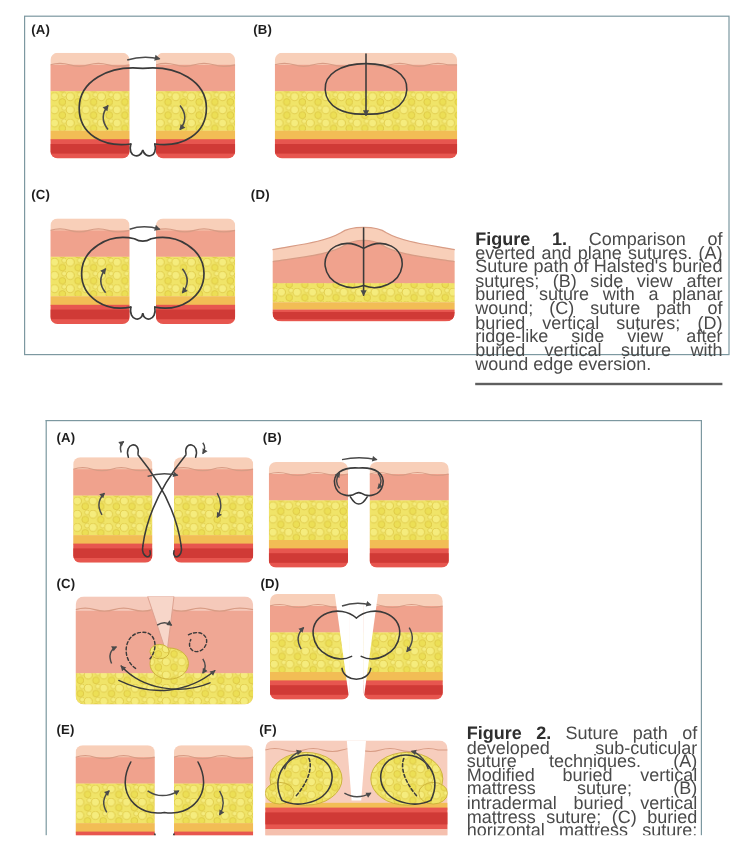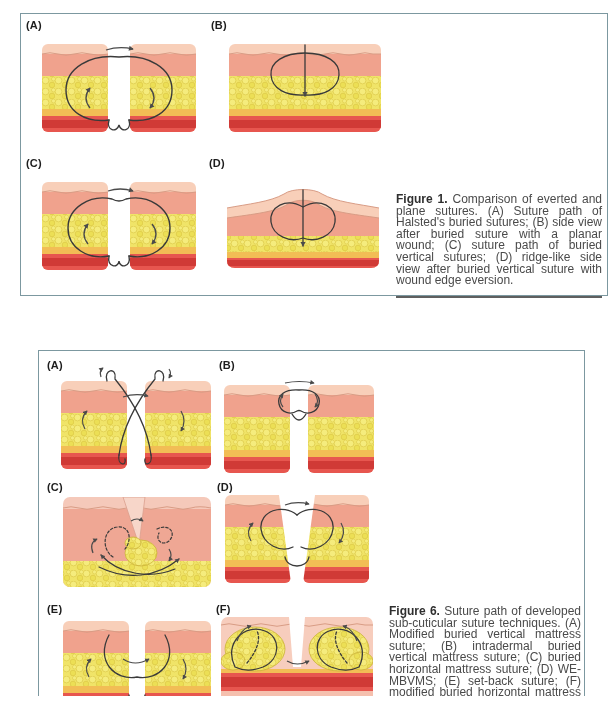--- a/index.html
+++ b/index.html
@@ -14,21 +14,21 @@
     border:1px solid #7c98a0;
   }
   #fig1{left:20px;top:13px;width:586px;height:281px;}
   #fig2{left:38px;top:350px;width:545px;height:345px;border-bottom:none;overflow:hidden;}
   .plabel{
     position:absolute;font-weight:bold;font-size:11px;color:#1d1d1d;
     letter-spacing:0.2px;
   }
   .diag{position:absolute;}
   .caption{
-    position:absolute;font-size:12px;line-height:11.6px;color:#4a4a4a;
+    position:absolute;font-size:15px;line-height:11.6px;color:#4a4a4a;
     text-align:justify;
   }
   .caption .ctitle{font-weight:bold;color:#2f2f2f;}
   .caprule{margin-top:9px;border-bottom:2px solid #5f5f5f;width:100%;}
 </style>
 </head>
 <body>
 
 <svg width="0" height="0" style="position:absolute" aria-hidden="true">
   <defs>
@@ -269,15 +269,15 @@
       <path d="M130,48 C120,36 116,24 120,16" stroke-dasharray="2.5,2"></path>
     </g>
     <g stroke="#4a4a4a" stroke-width="1.2" fill="none">
       <path d="M20,26 Q24,14 34,11" marker-end="url(#arr)"></path>
       <path d="M140,26 Q136,14 126,11" marker-end="url(#arr)"></path>
       <path d="M70,46 Q80,52 92,46" marker-end="url(#arr)"></path>
     </g>
   </svg>
 
   <div class="caption" style="left:350px;top:255px;width:192px">
-    <span class="ctitle">Figure 6.</span><span> Suture path of developed sub-cuticular suture techniques. (A) Modified buried vertical mattress suture; (B) intradermal buried vertical mattress suture; (C) buried horizontal mattress suture; (D) WE-MBVMS; (E) set-back suture; (F) modified buried horizontal mattress suture. WE-</span>
+    <span class="ctitle">Figure 2.</span><span> Suture path of developed sub-cuticular suture techniques. (A) Modified buried vertical mattress suture; (B) intradermal buried vertical mattress suture; (C) buried horizontal mattress suture; (D) WE-MBVMS; (E) set-back suture; (F) modified buried horizontal mattress suture. WE-</span>
   </div>
 </div>
 
 </body></html>

